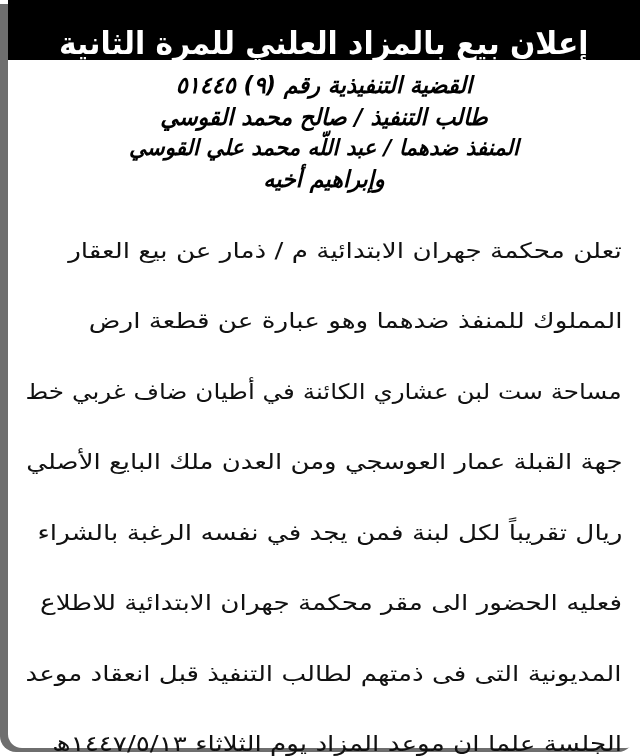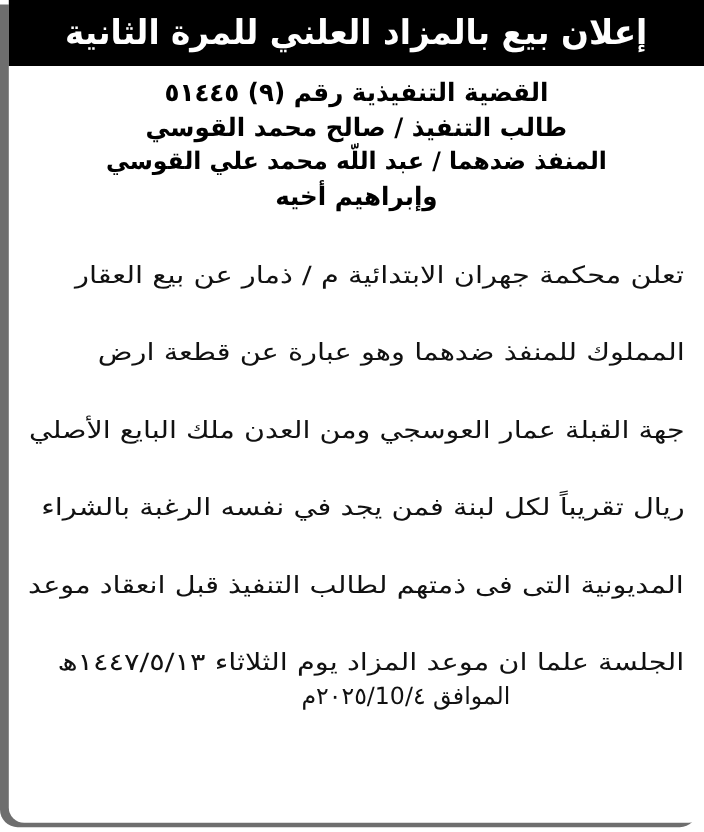--- a/index.html
+++ b/index.html
@@ -44,21 +44,21 @@
 
   
   .banner {
     position: absolute;
     left: 8px;
     top: 0;
     width: 632px;
     height: 60px;
     background: #000000;
     display: flex;
-    align-items: center;
+    align-items: flex-end;
     justify-content: center;
     overflow: hidden;
   }
 
   .banner-title {
     color: #ffffff;
     font-size: 31px;
     font-weight: bold;
     letter-spacing: 0px;
     line-height: 1.05;
@@ -74,20 +74,21 @@
     width: 632px;
     height: 688px;
     box-sizing: border-box;
     padding: 10px 18px 6px 18px;
     direction: rtl;
     text-align: center;
   }
 
   .heading-block {
     margin: 0 0 2px 0;
+    font-style: italic;
   }
 
   .heading-line {
     font-size: 23px;
     font-weight: bold;
     color: #000000;
     line-height: 1.38;
     text-align: center;
     white-space: nowrap;
     transform: scaleX(0.97);
@@ -146,24 +147,30 @@
     </div>
 
     <div class="body-block">
       <div class="jline">
           <span style="display: inline-block; transform-origin: right center; transform: scaleX(1.22);">تعلن محكمة جهران الابتدائية م / ذمار عن بيع العقار</span>
         </div>
       <div class="jline">
           <span style="display: inline-block; transform-origin: right center; transform: scaleX(1.22);">المملوك للمنفذ ضدهما وهو عبارة عن قطعة ارض</span>
         </div>
       <div class="jline">
+          <span style="display: inline-block; transform-origin: right center; transform: scaleX(1.145);">مساحة ست لبن عشاري الكائنة في أطيان ضاف غربي خط</span>
+        </div>
+      <div class="jline">
           <span style="display: inline-block; transform-origin: right center; transform: scaleX(1.208);">جهة القبلة عمار العوسجي ومن العدن ملك البايع الأصلي</span>
         </div>
       <div class="jline">
           <span style="display: inline-block; transform-origin: right center; transform: scaleX(1.22);">ريال تقريباً لكل لبنة فمن يجد في نفسه الرغبة بالشراء</span>
+        </div>
+      <div class="jline">
+          <span style="display: inline-block; transform-origin: right center; transform: scaleX(1.22);">فعليه الحضور الى مقر محكمة جهران الابتدائية للاطلاع</span>
         </div>
       <div class="jline">
           <span style="display: inline-block; transform-origin: right center; transform: scaleX(1.215);">المديونية التى فى ذمتهم لطالب التنفيذ قبل انعقاد موعد</span>
         </div>
       <div class="jline">
           <span style="display: inline-block; transform-origin: right center; transform: scaleX(1.22);">الجلسة علما ان موعد المزاد يوم الثلاثاء ١٤٤٧/٥/١٣ھ</span>
         </div>
       <div class="tail-line-left">الموافق ٢٠٢٥/10/٤م</div>
     </div>
 

